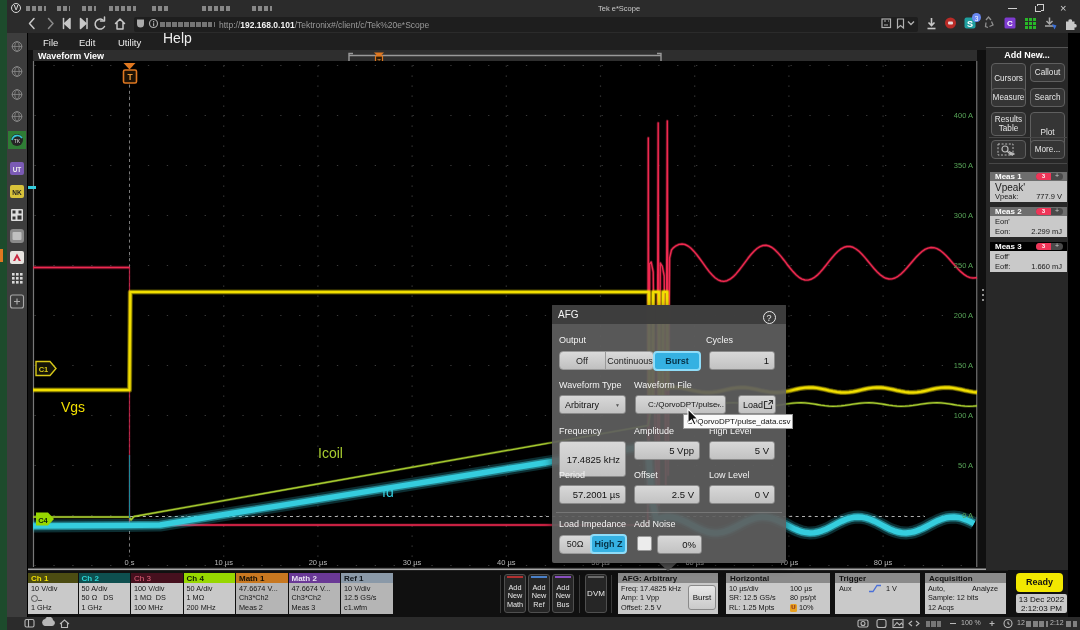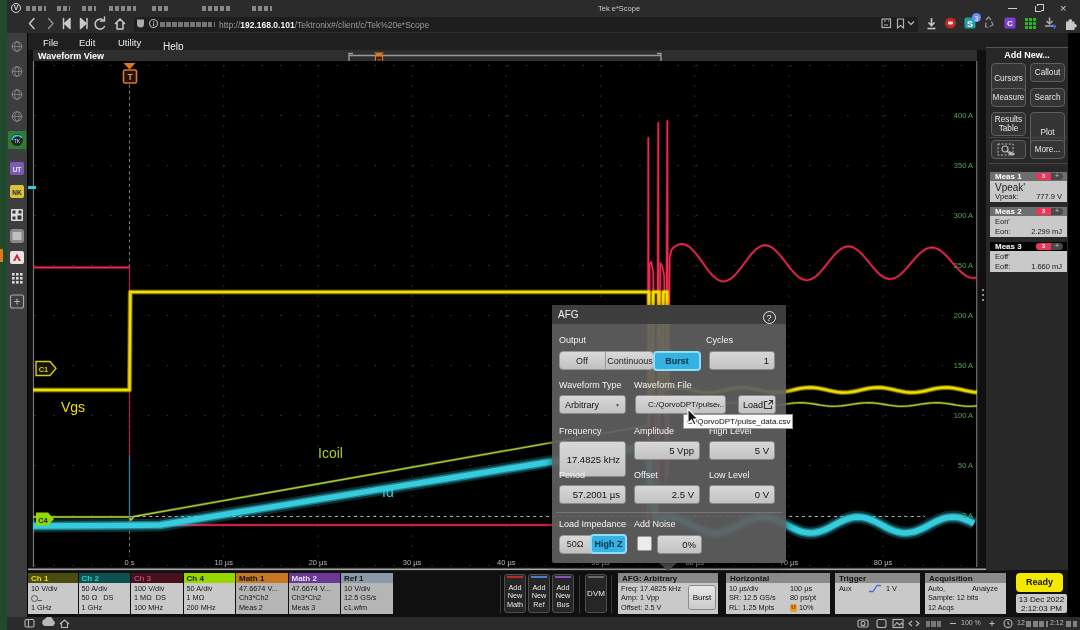--- a/index.html
+++ b/index.html
@@ -126,21 +126,21 @@
         <rect x="13" y="248" width="2.6" height="2.6"></rect>
       </g>
       <rect x="3.5" y="262" width="13" height="13" rx="2" fill="none" stroke="#aaa" stroke-width="1.1"></rect>
       <path d="M10 265.5 v6 M7 268.5 h6" stroke="#aaa" stroke-width="1.2"></path>
     </svg>
     <div style="left:28px;top:33px;width:1052px;height:584px;background:#101010"></div>
     <div style="left:28px;top:33px;width:1052px;height:17px;background:#1f1f1f"></div>
     <div style="left:43px;top:36.5px;color:#ededed;font-size:9.5px">File</div>
     <div style="left:79px;top:36.5px;color:#ededed;font-size:9.5px">Edit</div>
     <div style="left:118px;top:36.5px;color:#ededed;font-size:9.5px">Utility</div>
-    <div style="left:163px;top:41px;color:#ededed;font-size:10px">Help</div>
+    <div style="left:163px;top:30px;color:#ededed;font-size:14px">Help</div>
     <div style="left:33px;top:50px;width:944px;height:11.5px;background:#2e2e2e"></div>
     <div style="left:38px;top:51px;color:#fff;font-size:9px;font-weight:bold">Waveform View</div>
     <svg style="left:340px;top:50px" width="330" height="18" viewBox="0 0 330 18">
 <g stroke="#999" stroke-width="1.4" fill="none">
 <path d="M9 5.5 h312 M9 12.5 h312"></path>
 <path d="M13 3.5 h-4 v11 h4 M317 3.5 h4 v11 h-4"></path>
 </g>
 <path d="M34 2.5 h10 l-5 5 Z" fill="#e07820"></path>
 <rect x="35.5" y="6" width="7" height="8" fill="#2a1a08" stroke="#e07820" stroke-width="1.2"></rect>
 <text x="39" y="12.5" font-size="6" fill="#e09040" text-anchor="middle">T</text>

